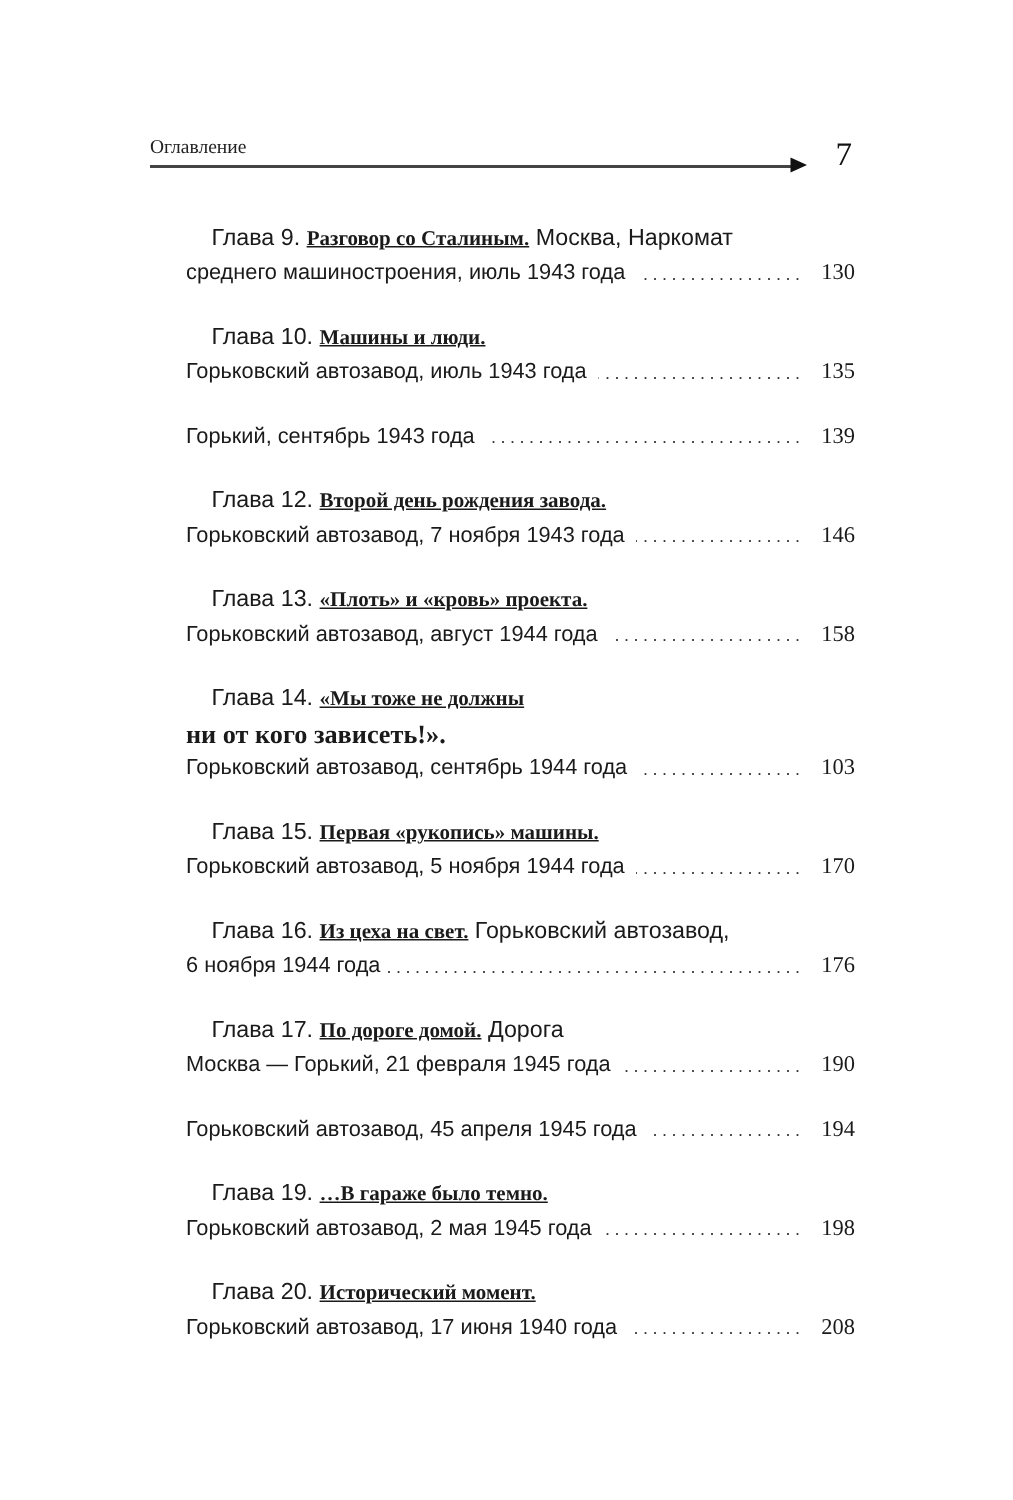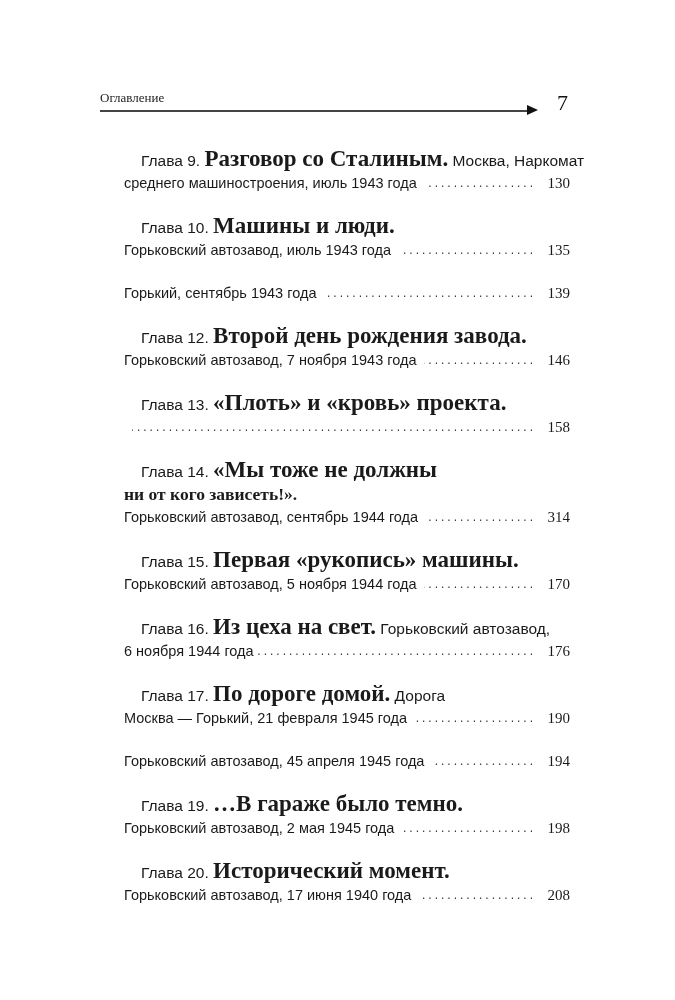--- a/index.html
+++ b/index.html
@@ -26,21 +26,21 @@
     .toc {
       position: absolute; left: 100px; top: 148px; width: 470px;
     }
     .entry { margin-bottom: 21px; }
     .line {
       font-family: "Liberation Sans", sans-serif; font-size: 15.5px; line-height: 22px;
       white-space: nowrap; color: #1a1a1a;
     }
     .label { font-family: "Liberation Sans", sans-serif; margin-left: 41px; }
     .title {
-      font-family: "Liberation Serif", serif; font-weight: bold; font-size: 23px;
+      font-family: "Liberation Serif", serif; font-weight: bold; font-size: 14px; text-decoration: underline;
     }
     .sub-title {
       font-family: "Liberation Serif", serif; font-weight: bold; font-size: 17.5px;
       padding-left: 24px; line-height: 23px;
     }
     .detail-row {
       display: flex; align-items: flex-start; padding-left: 24px; font-size: 14.5px; line-height: 22px;
       font-family: "Liberation Sans", sans-serif;
     }
     .detail-text { white-space: nowrap; }
@@ -109,35 +109,36 @@
       <span class="page">146</span>
     </div>
   </div>
 
   <div class="entry">
     <div class="line">
       <span class="label">Глава 13.</span>
       <span class="title">«Плоть» и «кровь» проекта.</span>
     </div>
     <div class="detail-row">
+      <span class="detail-text">Горьковский автозавод, август 1944 года</span>
       <span class="leader">..................................................................................</span>
       <span class="page">158</span>
     </div>
   </div>
 
   <div class="entry">
     <div class="line">
       <span class="label">Глава 14.</span>
       <span class="title">«Мы тоже не должны</span>
     </div>
     <div class="sub-title">ни от кого зависеть!».</div>
     <div class="detail-row">
       <span class="detail-text">Горьковский автозавод, сентябрь 1944 года</span>
       <span class="leader">..................................................................................</span>
-      <span class="page">314</span>
+      <span class="page">103</span>
     </div>
   </div>
 
   <div class="entry">
     <div class="line">
       <span class="label">Глава 15.</span>
       <span class="title">Первая «рукопись» машины.</span>
     </div>
     <div class="detail-row">
       <span class="detail-text">Горьковский автозавод, 5 ноября 1944 года</span>

